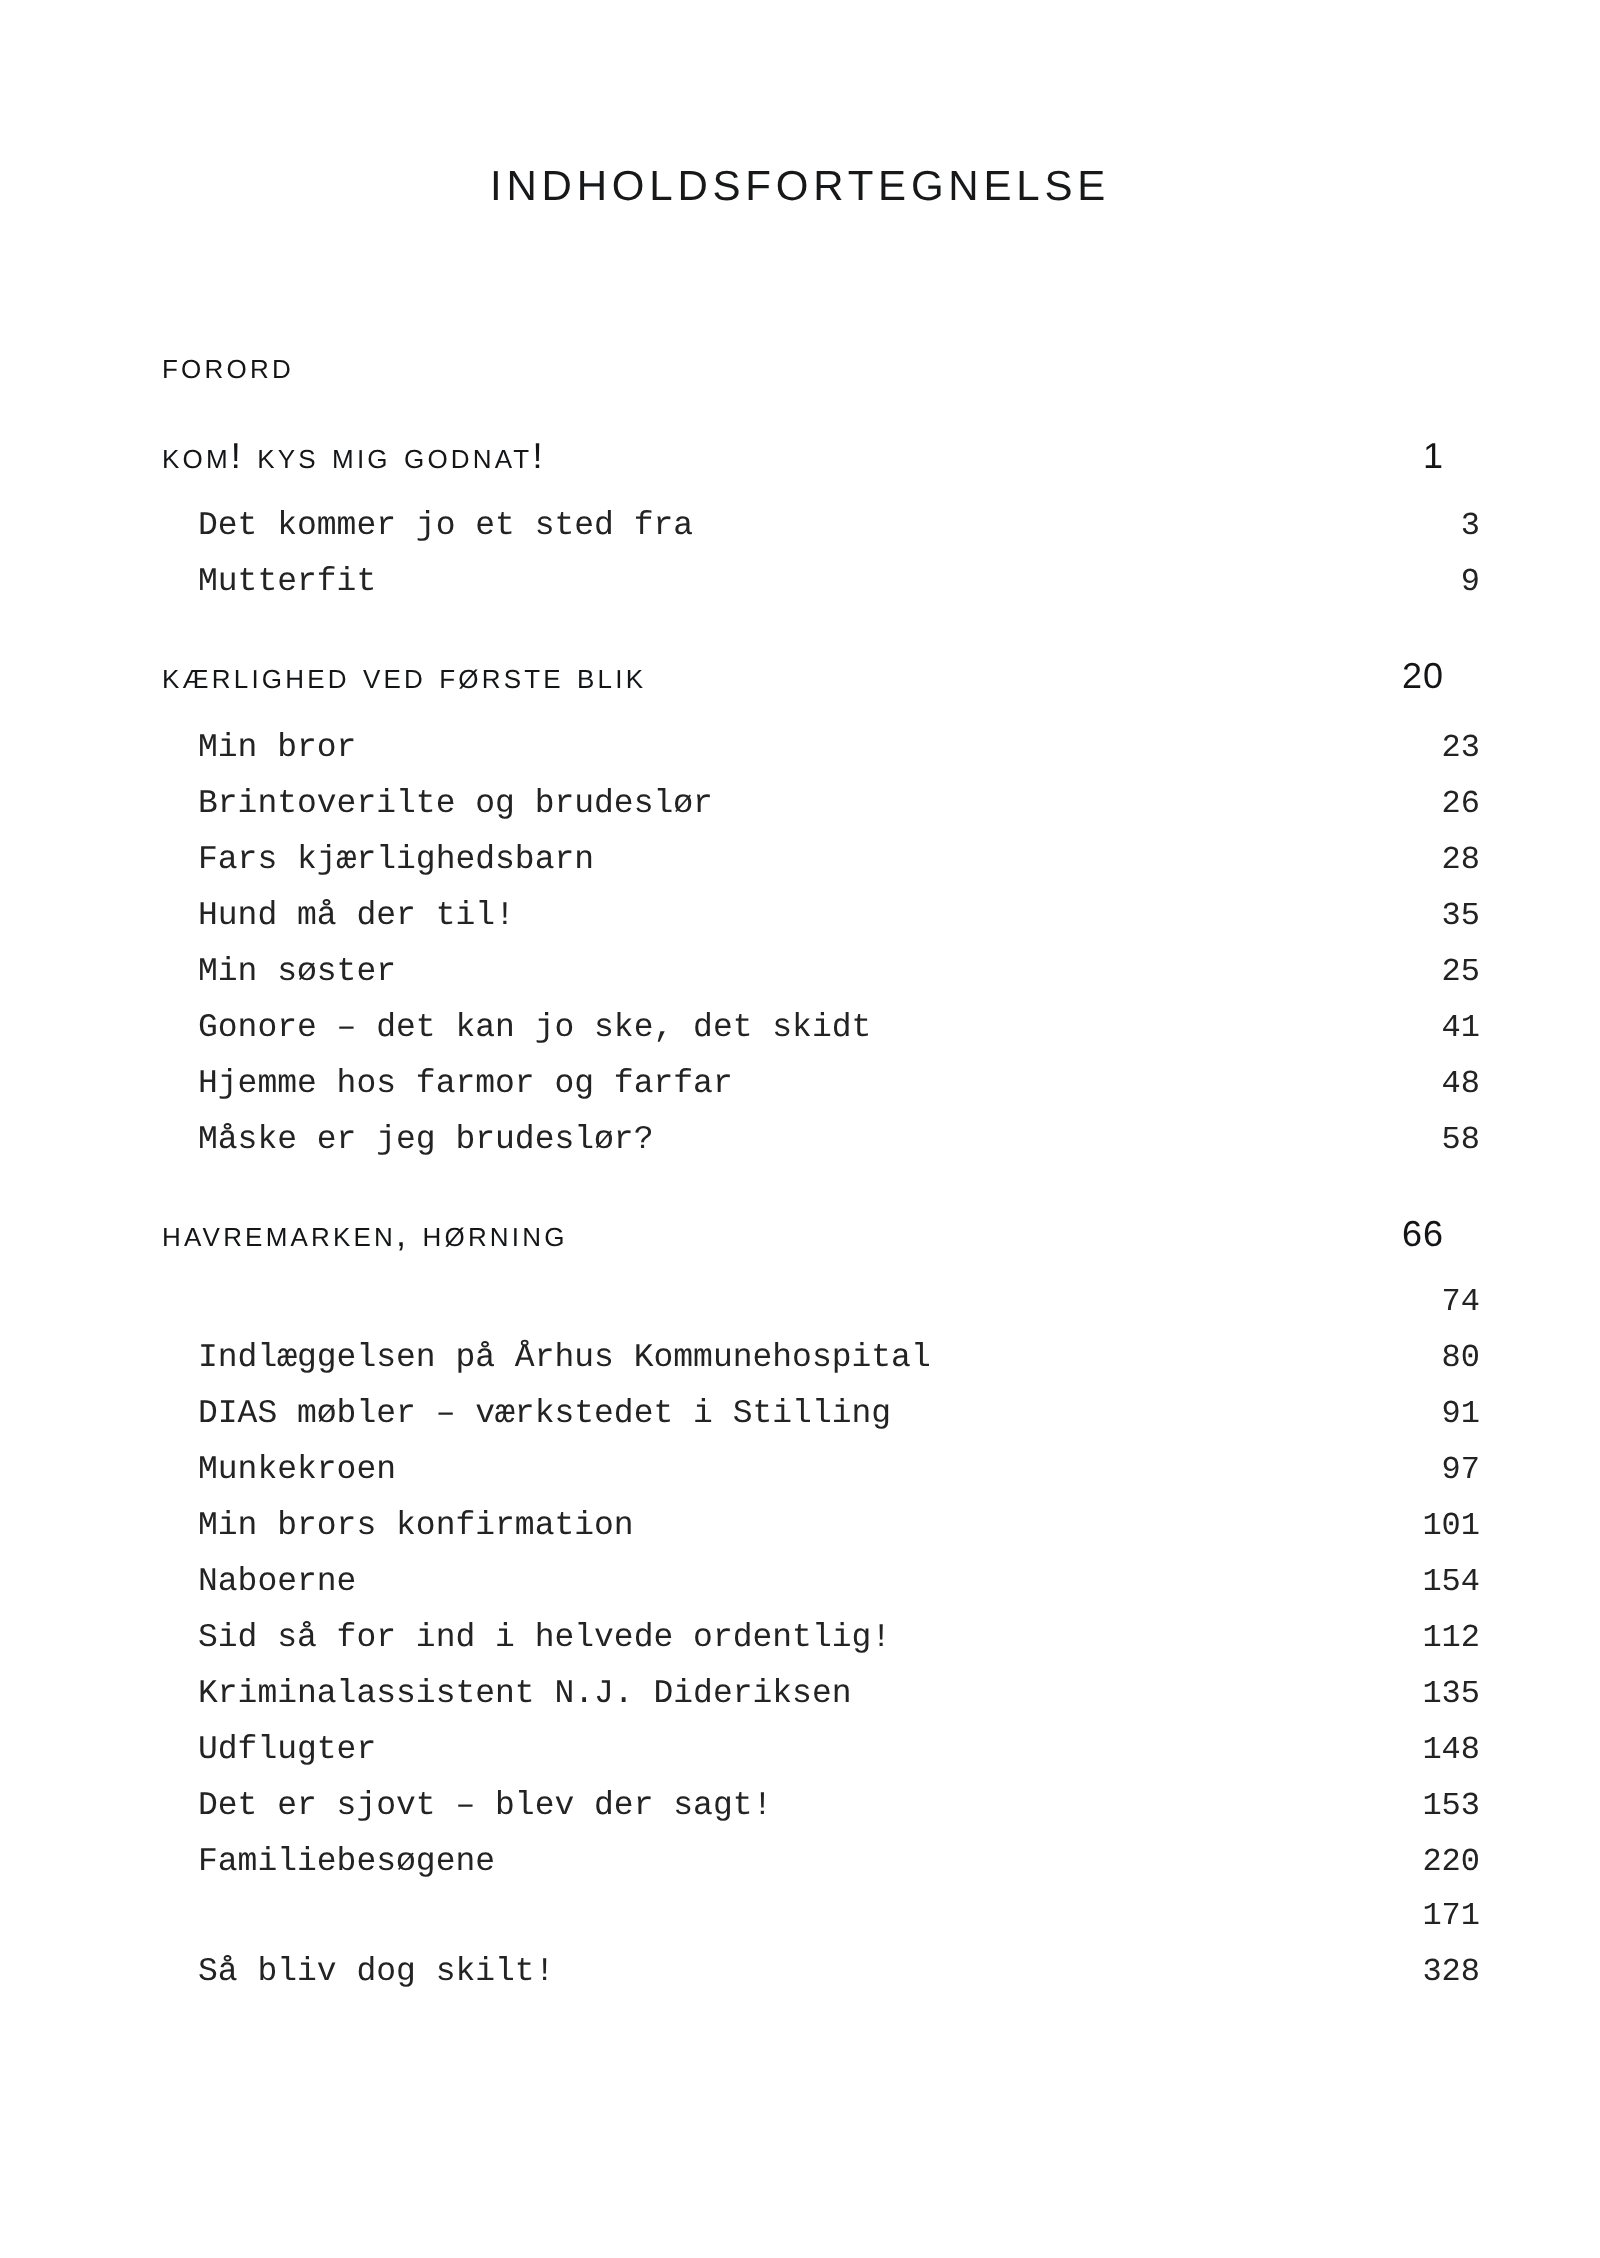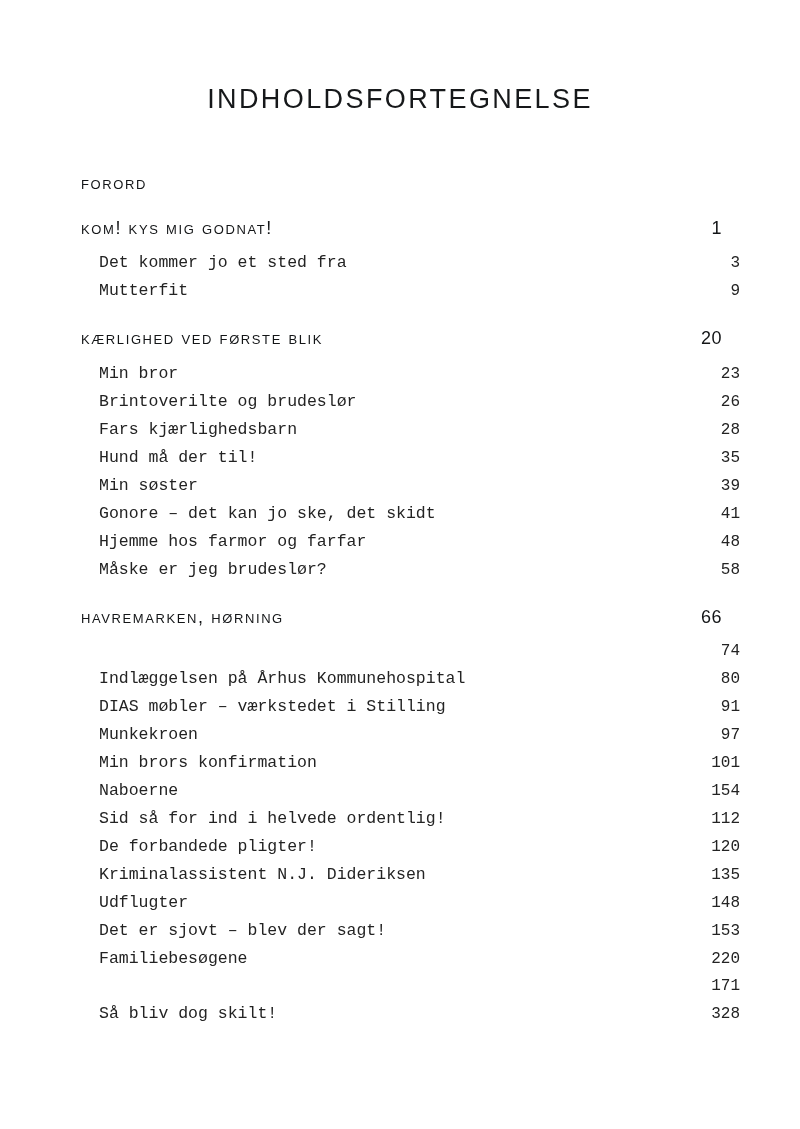--- a/index.html
+++ b/index.html
@@ -24,21 +24,21 @@
 
   
   .toc-title {
     position: absolute;
     top: 76px;
     left: 0;
     width: 800px;
     text-align: center;
     font-family: "Liberation Sans", "DejaVu Sans", sans-serif;
     font-weight: 300;
-    font-size: 38px;
+    font-size: 30px;
     font-variant: small-caps;
     text-transform: lowercase;
     letter-spacing: 2.4px;
     color: #16181a;
     line-height: 1;
     white-space: nowrap;
   }
   .toc-title::first-letter {
     font-size: 1em;
   }
@@ -168,21 +168,21 @@
           <span class="page-num">28</span>
         </div>
         <div class="row section">
           <span class="label">Hund må der til!</span>
           <span class="spacer"></span>
           <span class="page-num">35</span>
         </div>
         <div class="row section">
           <span class="label">Min søster</span>
           <span class="spacer"></span>
-          <span class="page-num">39</span>
+          <span class="page-num">25</span>
         </div>
         <div class="row section">
           <span class="label">Gonore – det kan jo ske, det skidt</span>
           <span class="spacer"></span>
           <span class="page-num">41</span>
         </div>
         <div class="row section">
           <span class="label">Hjemme hos farmor og farfar</span>
           <span class="spacer"></span>
           <span class="page-num">48</span>
@@ -227,25 +227,20 @@
           <span class="label">Naboerne</span>
           <span class="spacer"></span>
           <span class="page-num">154</span>
         </div>
         <div class="row section">
           <span class="label">Sid så for ind i helvede ordentlig!</span>
           <span class="spacer"></span>
           <span class="page-num">112</span>
         </div>
         <div class="row section">
-          <span class="label">De forbandede pligter!</span>
-          <span class="spacer"></span>
-          <span class="page-num">120</span>
-        </div>
-        <div class="row section">
           <span class="label">Kriminalassistent N.J. Dideriksen</span>
           <span class="spacer"></span>
           <span class="page-num">135</span>
         </div>
         <div class="row section">
           <span class="label">Udflugter</span>
           <span class="spacer"></span>
           <span class="page-num">148</span>
         </div>
         <div class="row section">

